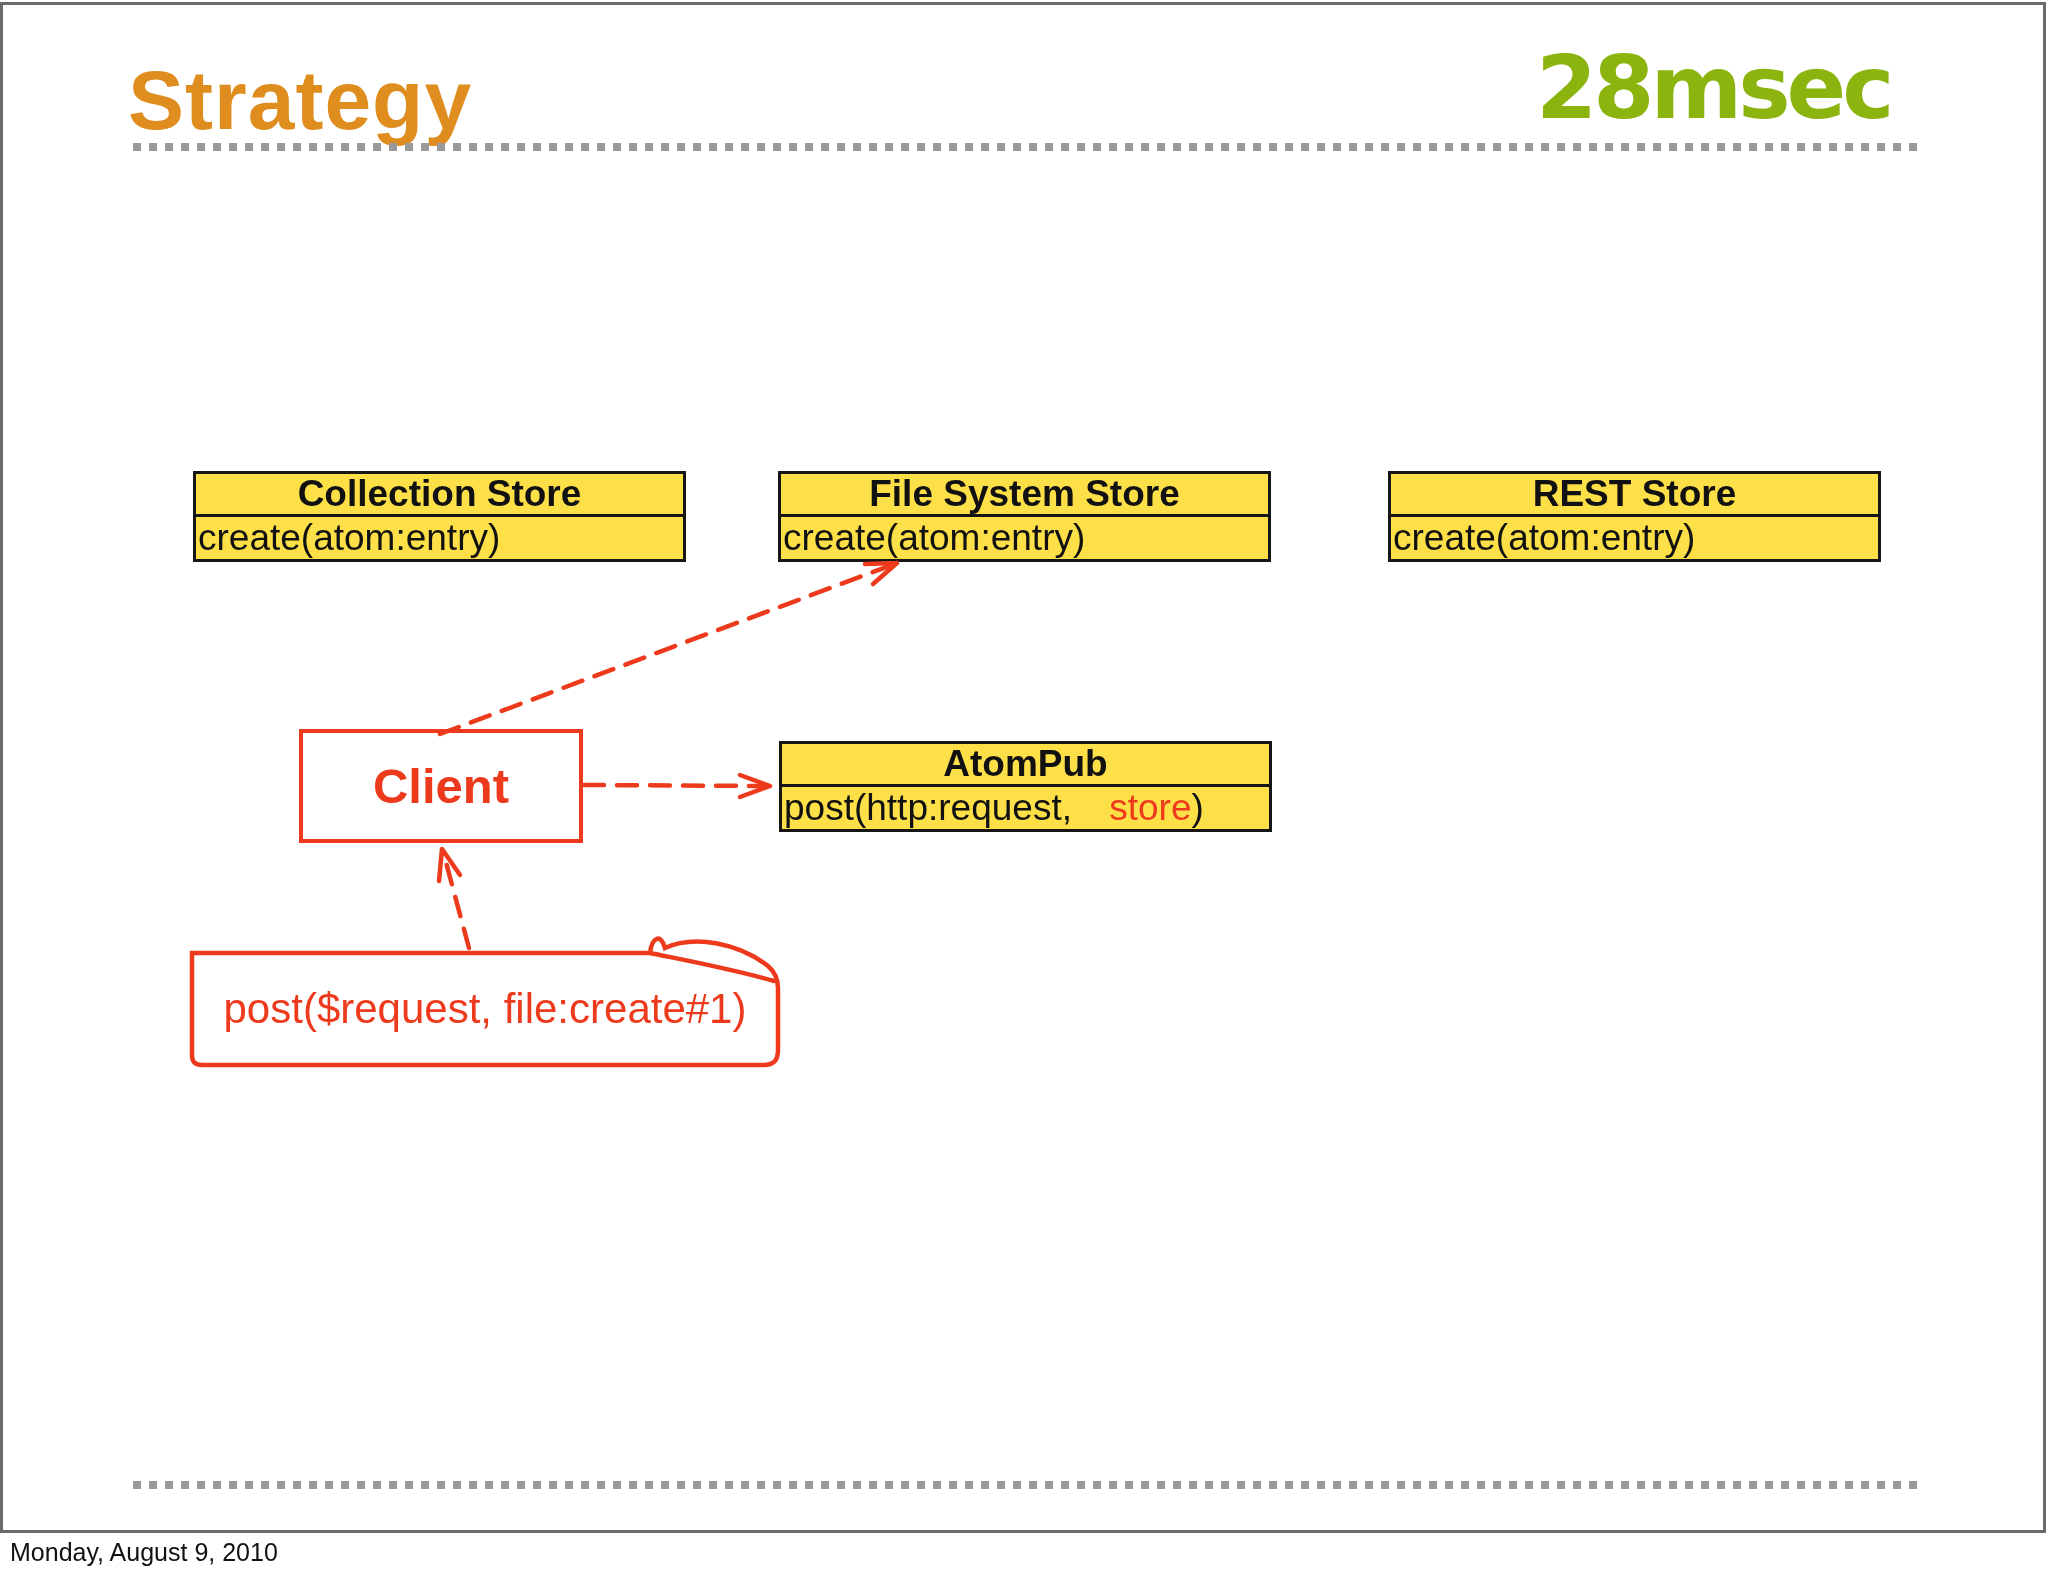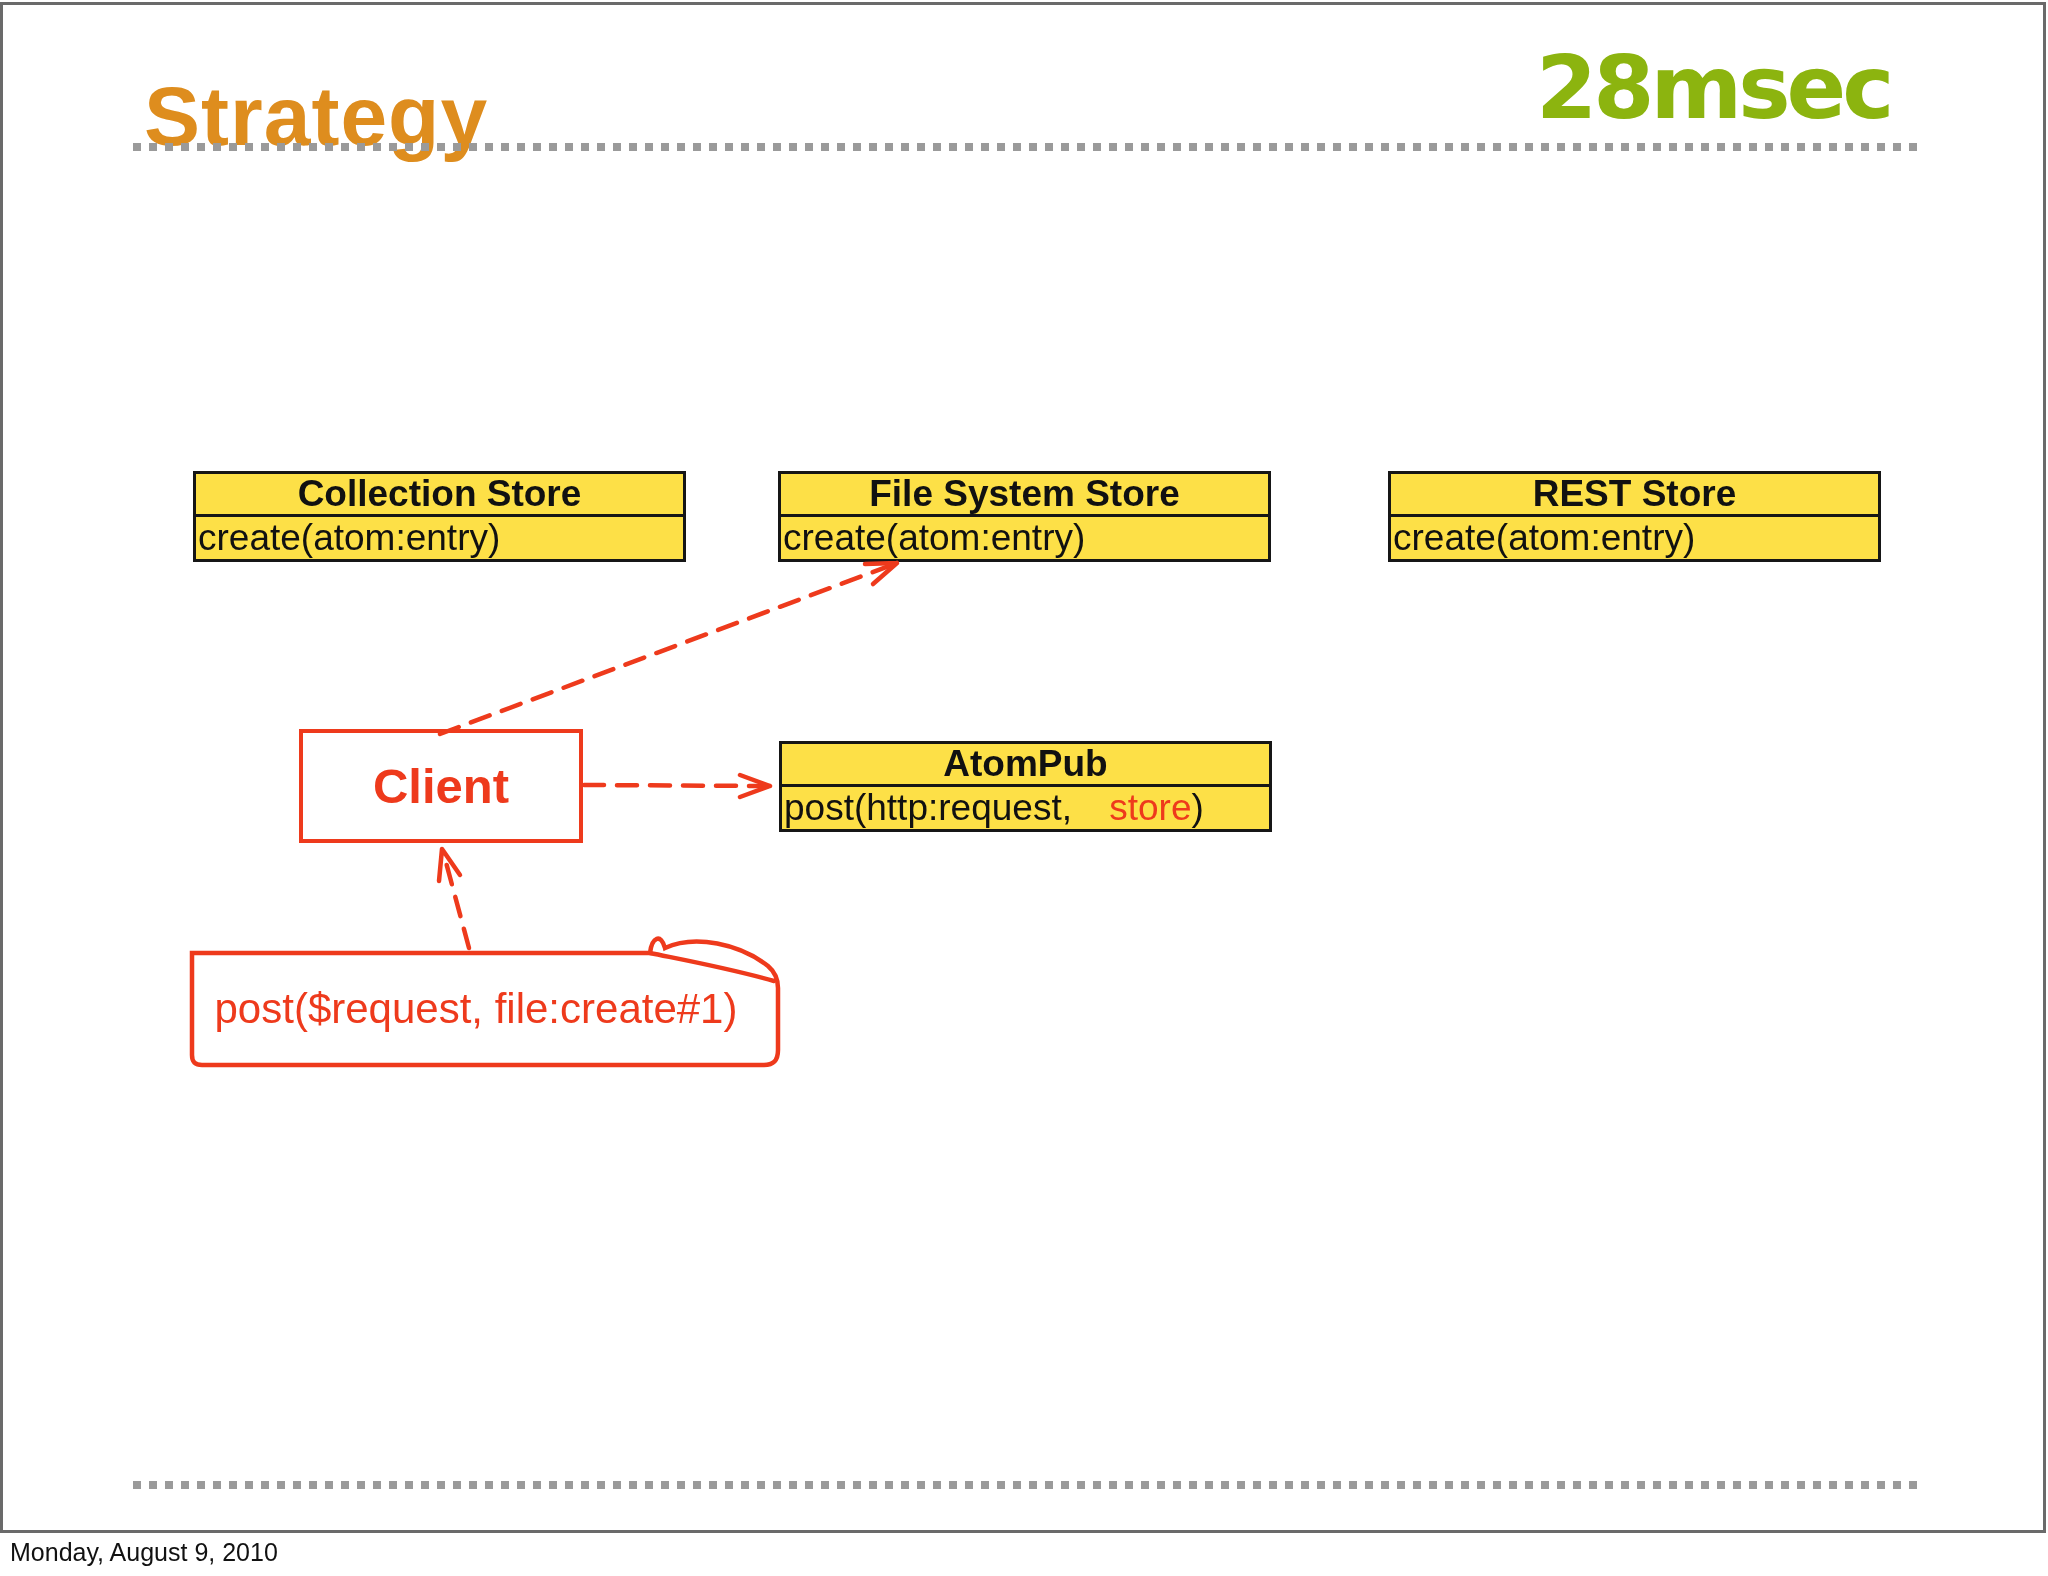--- a/index.html
+++ b/index.html
@@ -11,21 +11,21 @@
   .canvas{position:absolute;left:0;top:0;width:2048px;height:1576px;background:#ffffff;}
 
   
   .frame{
     position:absolute;left:0;top:2px;width:2046px;height:1531px;
     border:3px solid #6a6a6a;box-sizing:border-box;background:#ffffff;
   }
 
   
   .title{
-    position:absolute;left:128px;top:58px;margin:16px;
+    position:absolute;left:128px;top:58px;margin:0;
     font-size:84px;line-height:1.0;font-weight:600;
     color:#de8d1e;letter-spacing:1px;
   }
   .logo{
     position:absolute;left:1536px;top:44px;width:450px;
     text-align:left;font-family:"DejaVu Sans", sans-serif;
     font-size:88px;line-height:1.0;font-weight:800;
     color:#8cb40f;letter-spacing:-4px;
   }
 
@@ -58,21 +58,21 @@
   
   .client{
     position:absolute;left:299px;top:729px;width:284px;height:114px;
     border:4px solid #ee3a1c;box-sizing:border-box;background:#ffffff;
     display:flex;align-items:center;justify-content:center;
   }
   .client .lbl{font-size:49px;font-weight:bold;color:#ee3a1c;}
 
   
   .note-text{
-    position:absolute;left:196px;top:953px;width:560px;height:112px;
+    position:absolute;left:205px;top:953px;width:560px;height:112px;
     display:flex;align-items:center;justify-content:center;
     font-size:42px;color:#ee3a1c;white-space:nowrap;
   }
 
   svg.overlay{position:absolute;left:0;top:0;width:2048px;height:1576px;pointer-events:none;}
 
   
   .footer-date{
     position:absolute;left:10px;top:1538px;
     font-size:25px;color:#111111;

